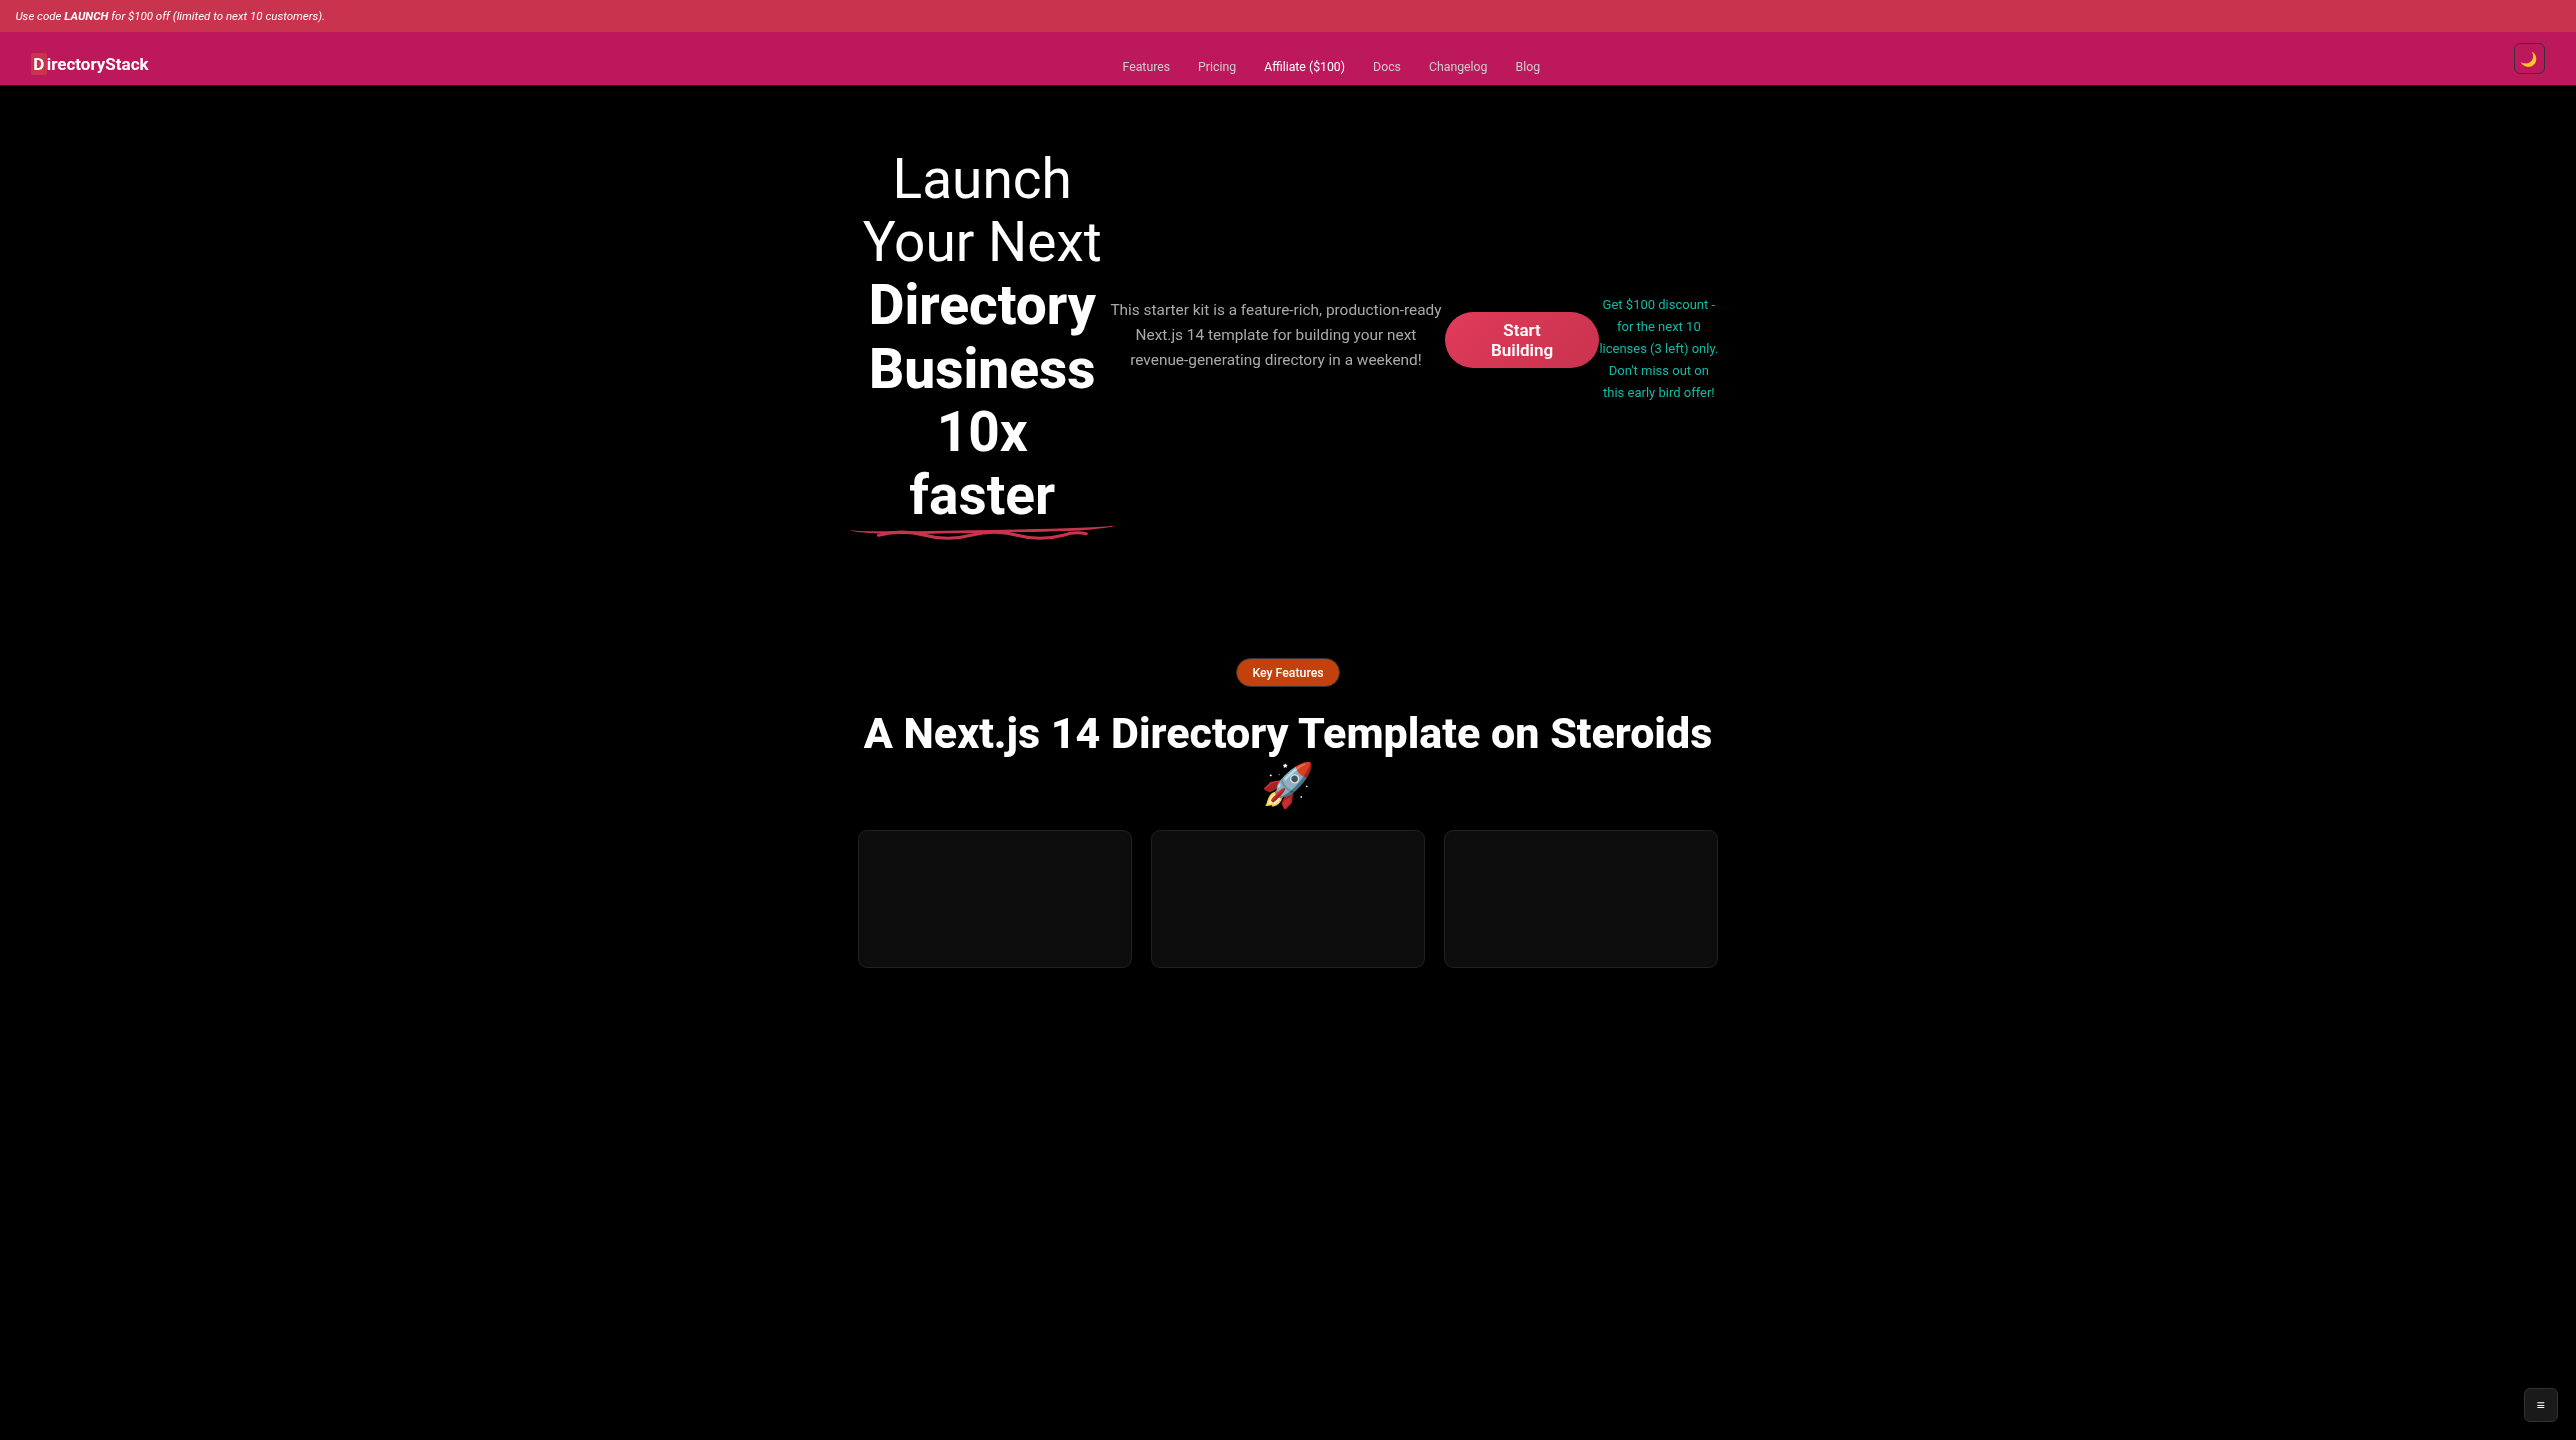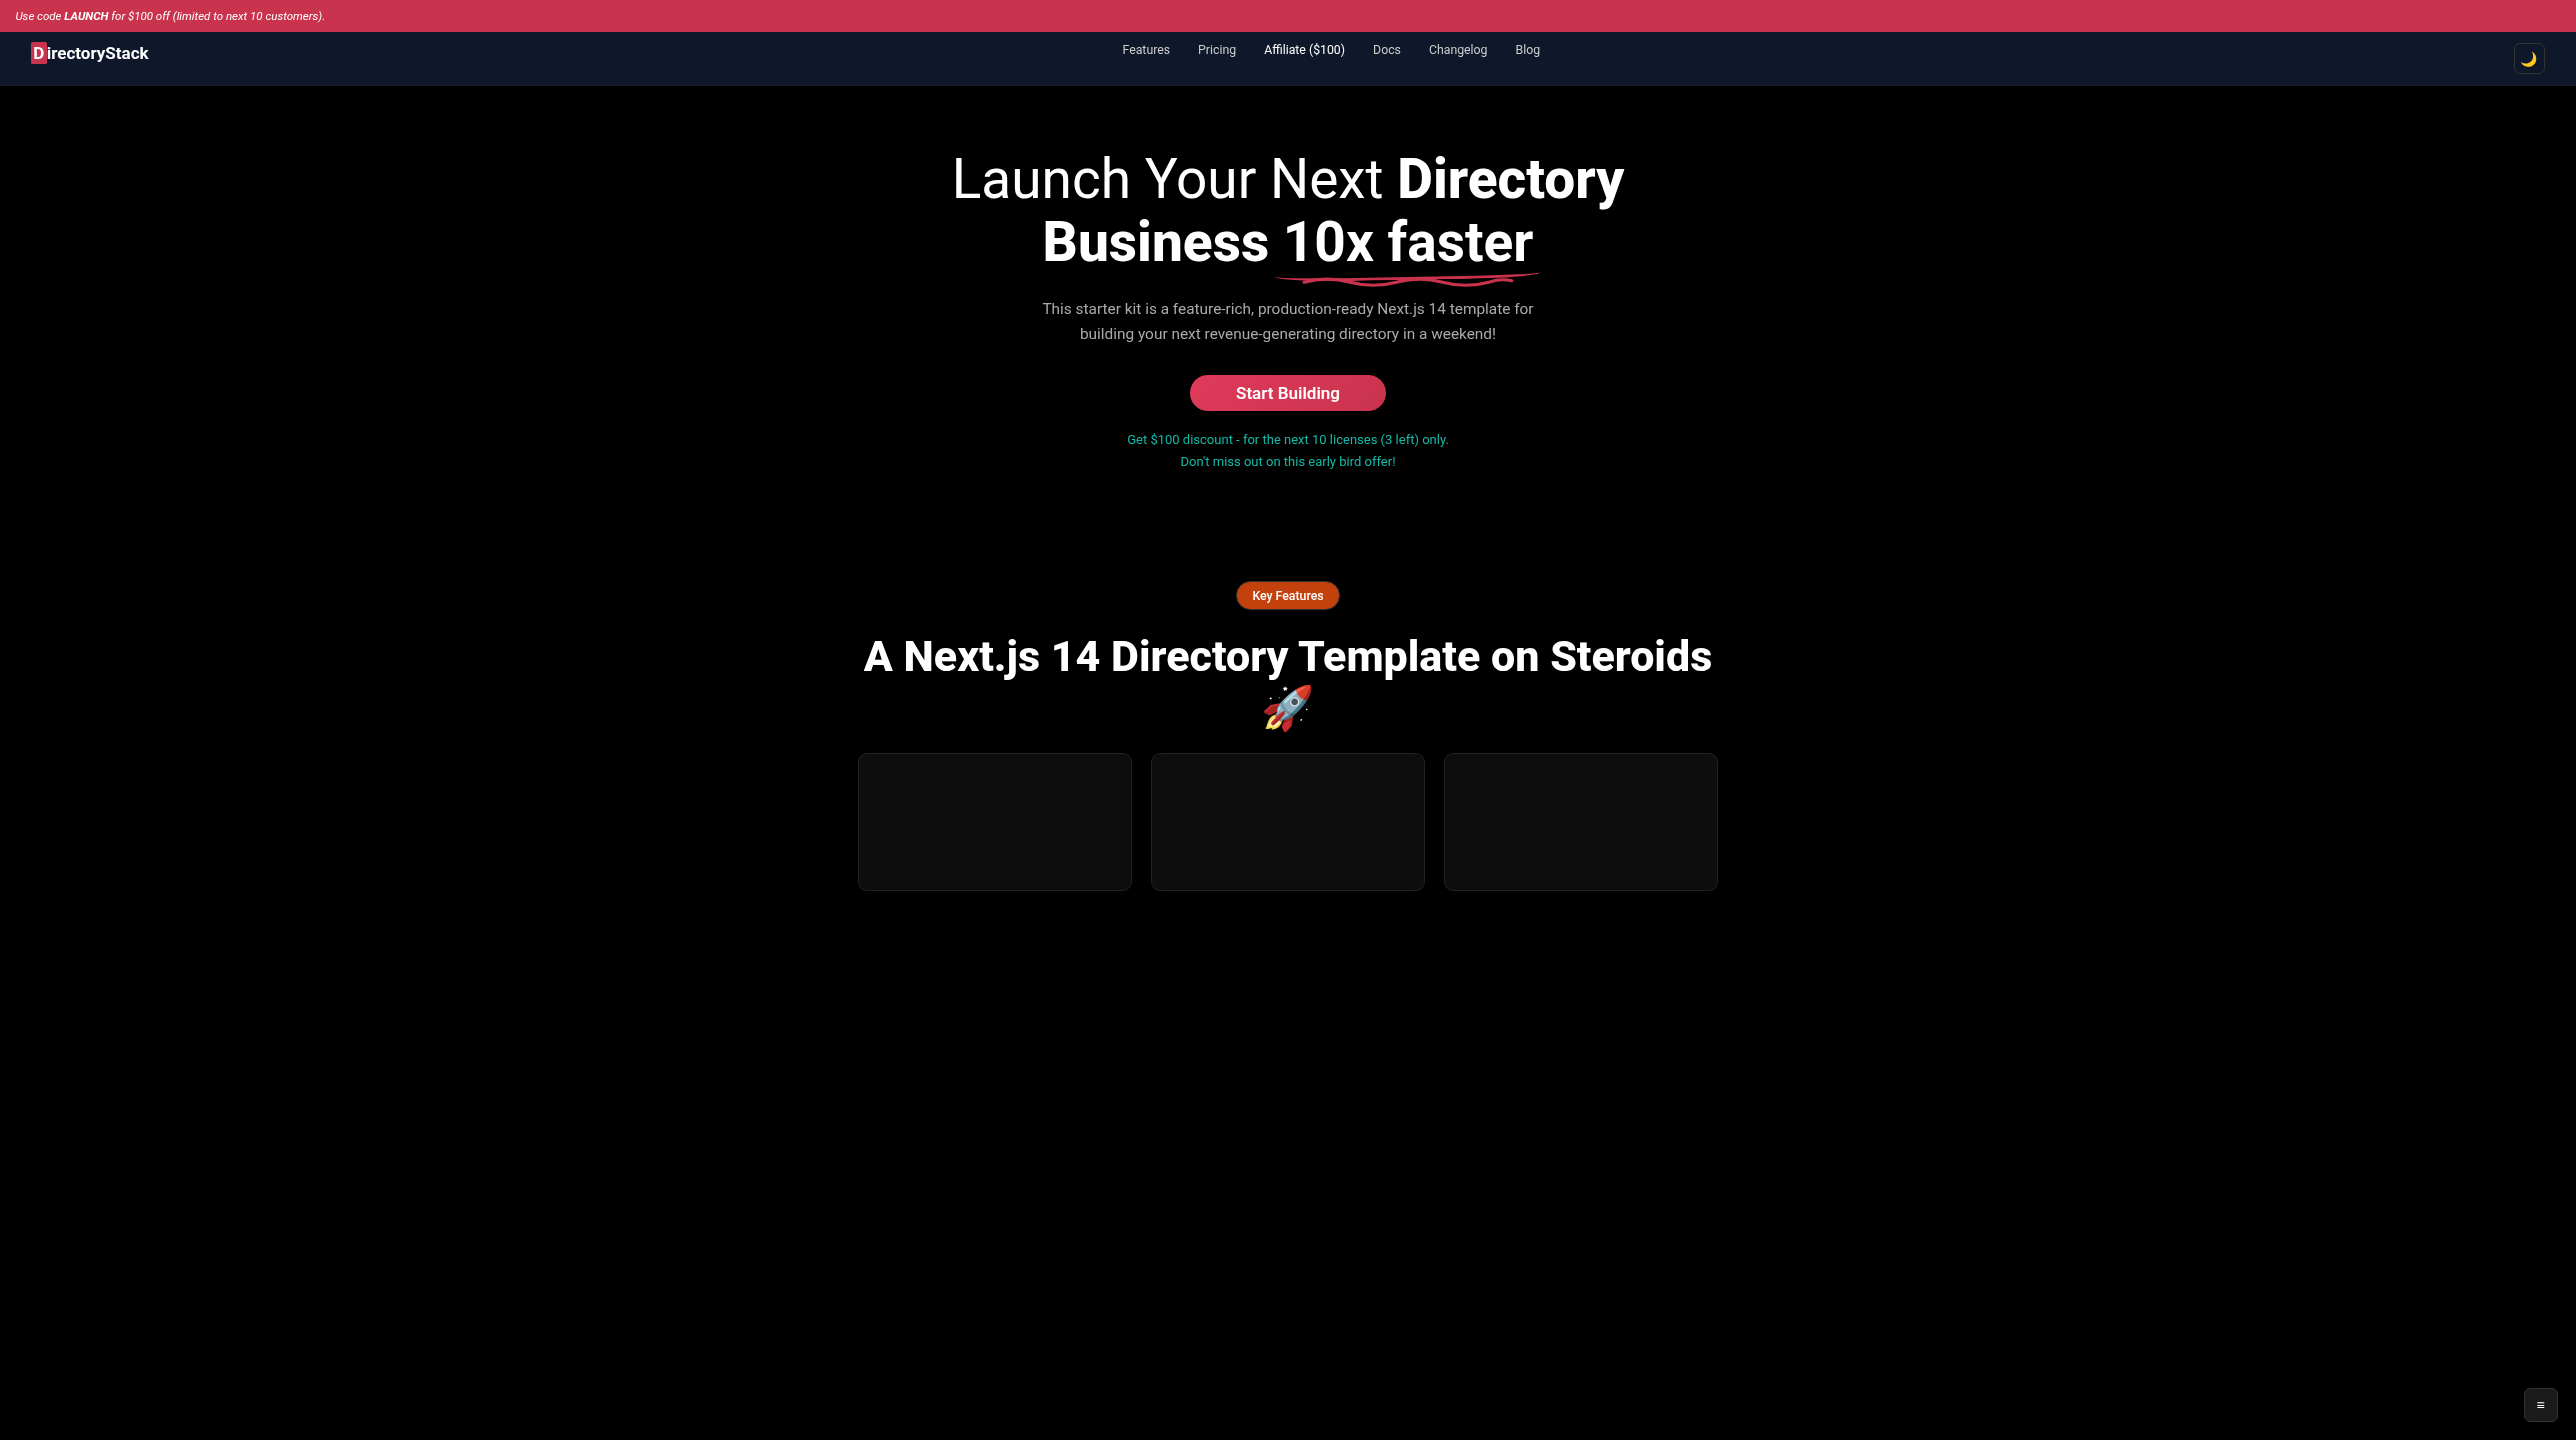--- a/index.html
+++ b/index.html
@@ -26,25 +26,25 @@
       font-style: italic;
     }
 
     .announcement-banner strong {
       font-weight: 700;
     }
 
     
     .navbar {
       display: flex;
-      align-items: flex-start;
+      align-items: flex-end;
       justify-content: space-between;
       padding: 10.8px 31px;
       border-bottom: 0.8px solid #1a1a1a;
-      background-color: #0f172a;
+      background-color: #be185d;
     }
 
     .logo {
       display: flex;
       align-items: center;
       gap: 0;
     }
 
     .logo-text {
       font-size: 17px;
@@ -89,21 +89,21 @@
       display: flex;
       align-items: center;
       justify-content: center;
       cursor: pointer;
       font-size: 14px;
     }
 
     
     .hero {
       display: flex;
-      flex-direction: column;
+      flex-direction: row;
       align-items: center;
       text-align: center;
       padding: 62px 31px 46px;
       max-width: 923px;
       margin: 0 auto;
     }
 
     .hero-title {
       font-size: 55px;
       font-weight: 400;

